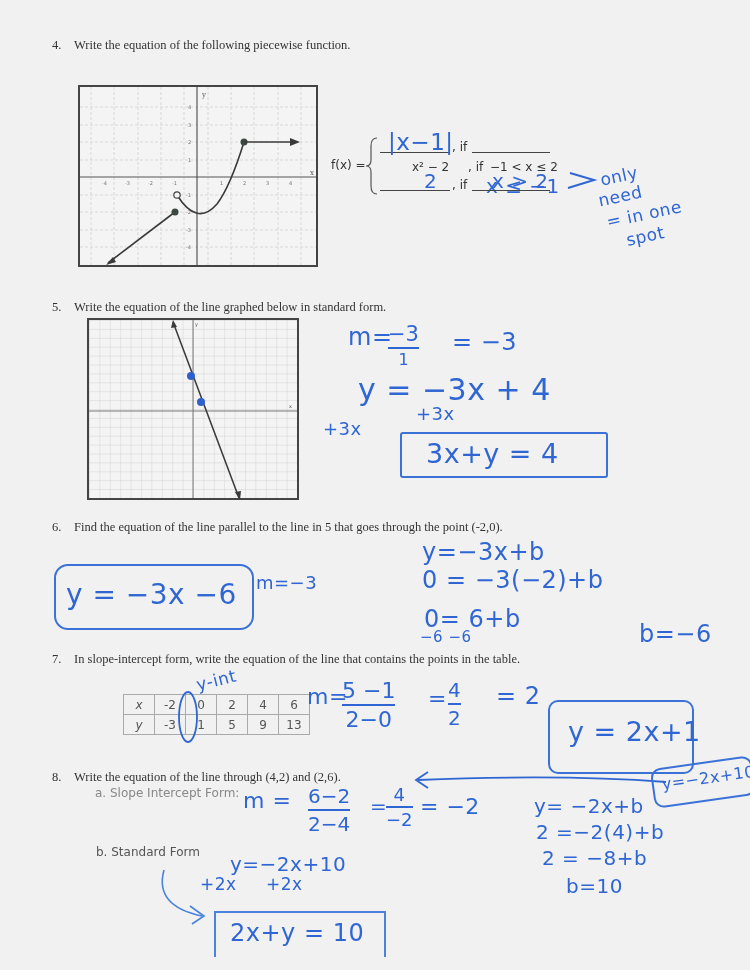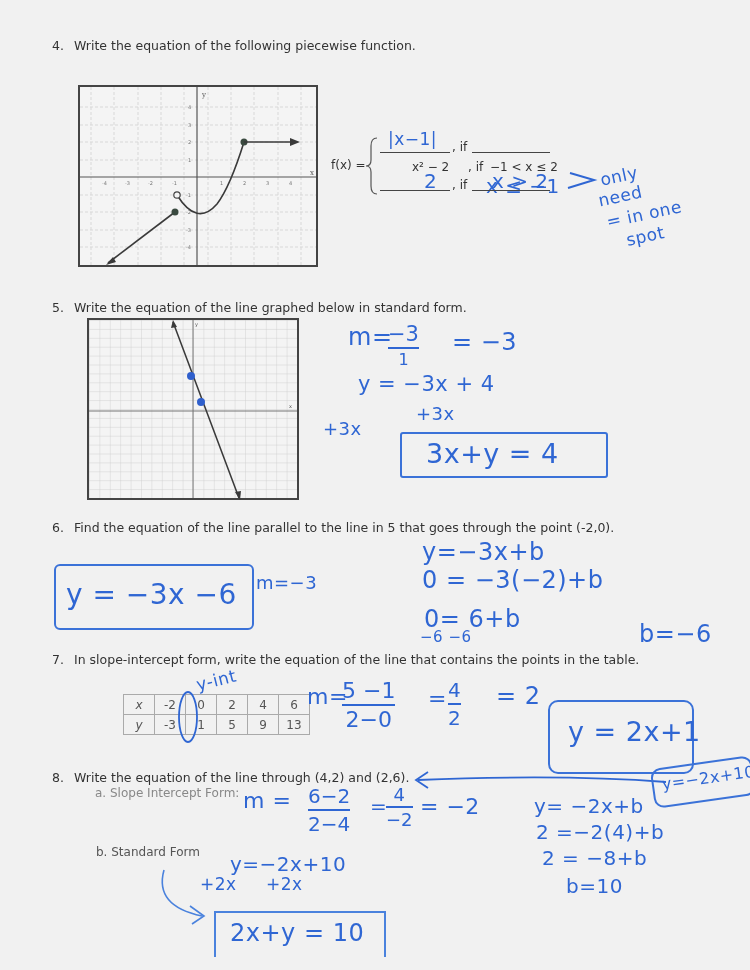--- a/index.html
+++ b/index.html
@@ -1,20 +1,20 @@
 <!DOCTYPE html>
 <html><head>
 <meta charset="utf-8">
 <style>
   html, body { margin: 0; padding: 0; }
   body {
     width: 750px; height: 970px; background: #f1f1f1; position: relative; overflow: hidden;
     font-family: "DejaVu Sans", sans-serif; color: #3a3a3a;
   }
-  .q { position: absolute; font-size: 12.5px; color: #333; white-space: nowrap; }
+  .q { position: absolute; font-size: 12.5px; color: #333; white-space: nowrap; font-family: Liberation Serif, serif; }
   .q .num { display: inline-block; width: 22px; }
   .sub { position: absolute; font-size: 12px; color: #555; white-space: nowrap; }
   .sub.gray { color: #888; }
   .hw { position: absolute; color: #2f66d3; font-family: "DejaVu Sans", sans-serif; white-space: nowrap; letter-spacing: 0.5px; }
   .box { position: absolute; border: 2px solid #3b72d8; border-radius: 6px; }
   .frac { position: absolute; display: flex; flex-direction: column; align-items: center; color: #2f66d3; }
   .frac .bar { width: 100%; height: 2px; background: #2f66d3; margin: 1px 0; }
   svg { position: absolute; overflow: visible; }
   table.pts { position: absolute; border-collapse: collapse; font-size: 12px; color: #555; }
   table.pts td { border: 1px solid #aaa; width: 30px; height: 19px; text-align: center; padding: 0; }
@@ -85,21 +85,21 @@
     <polygon points="220,55 210,51 210,59" fill="#3a3a3a"></polygon>
   </svg>
 </div>
 
 <div class="pw" style="left:331px; top:158px;">f(x) =</div>
 <svg style="left:365px; top:136px;" width="14" height="60">
   <path d="M 12 2 Q 6 2 6 10 L 6 24 Q 6 30 1 30 Q 6 30 6 36 L 6 50 Q 6 58 12 58" stroke="#555" stroke-width="1.2" fill="none"></path>
 </svg>
 
 <div class="pw" style="left:380px; top:132px; width:70px; border-bottom:1px solid #444; height:20px;">
-  <span class="hw" style="left:8px; top:-3px; font-size:17px;">|x−1|</span>
+  <span class="hw" style="left:8px; top:-3px; font-size:23px;">|x−1|</span>
 </div>
 <div class="pw" style="left:452px; top:140px;">, if</div>
 <div class="pw" style="left:472px; top:132px; width:78px; border-bottom:1px solid #444; height:20px;">
   <span class="hw" style="left:14px; top:-2px; font-size:20px;margin-top:44px;">x ≤ −1</span>
 </div>
 
 <div class="pw" style="left:412px; top:160px;">x² − 2</div>
 <div class="pw" style="left:468px; top:160px;">, if</div>
 <div class="pw" style="left:490px; top:160px;">−1 &lt; x ≤ 2</div>
 
@@ -143,32 +143,32 @@
   </svg>
 </div>
 
 <div class="hw" style="left:348px; top:323px; font-size:24px;">m=</div>
 <div class="frac" style="left:388px; top:322px; font-size:21px;">
   <span>−3</span>
   <span class="bar"></span>
   <span style="font-size:16px;">1</span>
 </div>
 <div class="hw" style="left:452px; top:328px; font-size:24px;">= −3</div>
-<div class="hw" style="left:358px; top:372px; font-size:21px;">y = −3x + 4</div>
+<div class="hw" style="left:358px; top:372px; font-size:30px;">y = −3x + 4</div>
 <div class="hw" style="left:323px; top:418px; font-size:18px;">+3x</div>
 <div class="hw" style="left:416px; top:403px; font-size:18px;">+3x</div>
 <div class="box" style="left:400px; top:432px; width:204px; height:42px; border-radius:3px;">
   <div class="hw" style="left:24px; top:4px; font-size:27px;">3x+y = 4</div>
 </div>
 
 <div class="q" style="left:52px; top:520px;">
   <span class="num">6.</span><span>Find the equation of the line parallel to the line in 5 that goes through the point (-2,0).</span>
 </div>
 <div class="hw" style="left:256px; top:572px; font-size:18px;">m=−3</div>
-<div class="box" style="left:54px; top:564px; width:196px; height:62px; border-radius:6px;">
+<div class="box" style="left:54px; top:564px; width:196px; height:62px; border-radius:14px;">
   <div class="hw" style="left:10px; top:12px; font-size:28px;">y = −3x −6</div>
 </div>
 <div class="hw" style="left:422px; top:538px; font-size:24px;">y=−3x+b</div>
 <div class="hw" style="left:422px; top:566px; font-size:24px;">0 = −3(−2)+b</div>
 <div class="hw" style="left:424px; top:605px; font-size:24px;">0= 6+b</div>
 <div class="hw" style="left:420px; top:628px; font-size:15px;">−6   −6</div>
 <div class="hw" style="left:639px; top:620px; font-size:24px;">b=−6</div>
 
 <div class="q" style="left:52px; top:652px;">
   <span class="num">7.</span><span>In slope-intercept form, write the equation of the line that contains the points in the table.</span>

